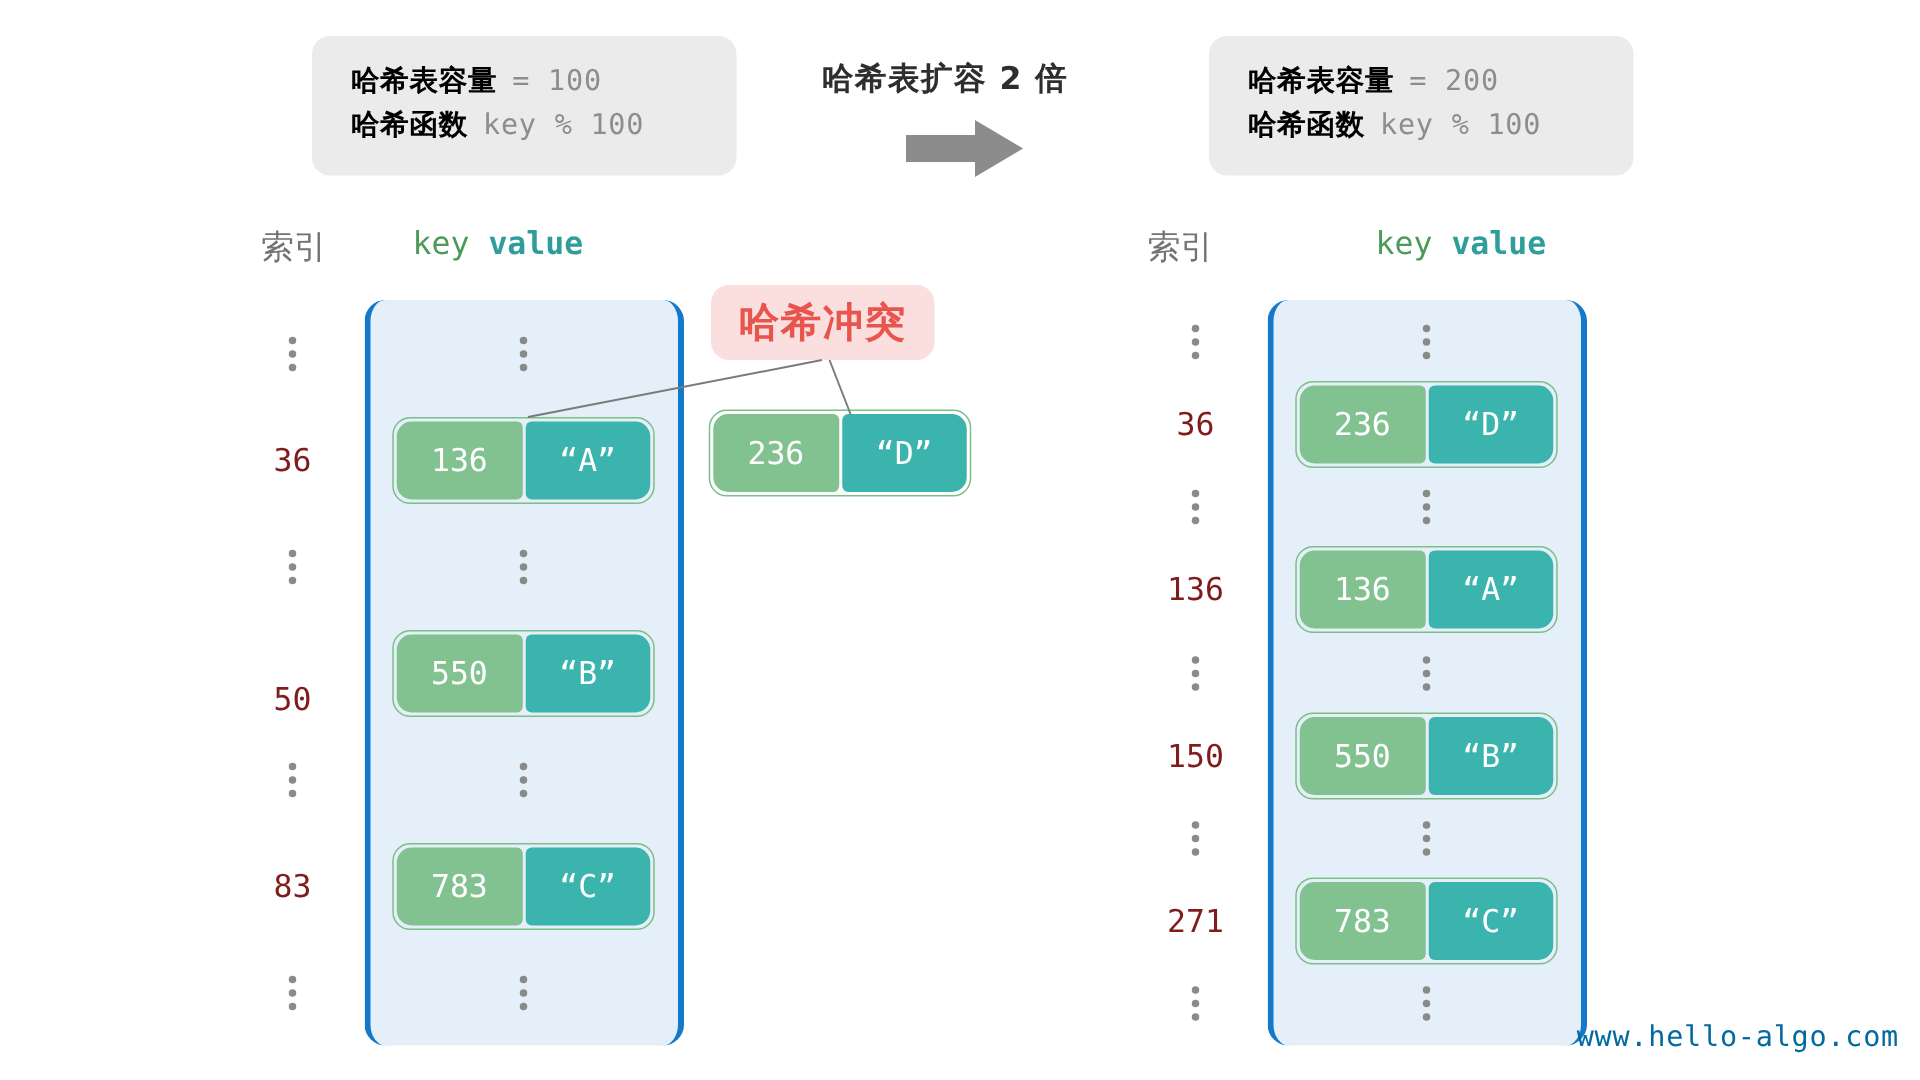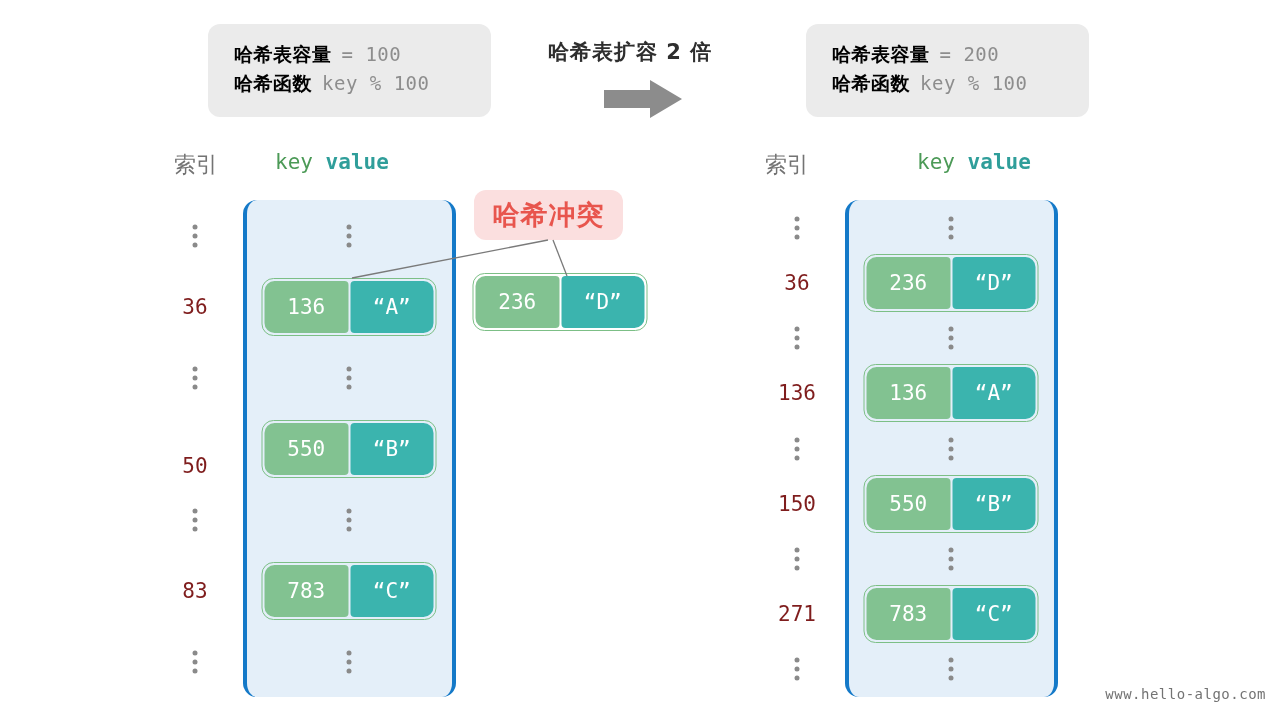--- a/index.html
+++ b/index.html
@@ -196,22 +196,22 @@
     width: 1280px; height: 720px;
     pointer-events: none;
   }
 
   
   #watermark {
     position: absolute;
     right: 14px;
     bottom: 18px;
     font-family: "DejaVu Sans Mono", "Liberation Mono", monospace;
-    font-size: 14px;
-    color: #737373;
+    font-size: 19px;
+    color: #0369a1;
     letter-spacing: 0.5px;
   }
 </style>
 </head>
 <body>
 
 <div class="info-box" id="info-left">
   <div class="info-line">
     <span class="info-label">哈希表容量</span>
     <span class="info-value">= 100</span>

